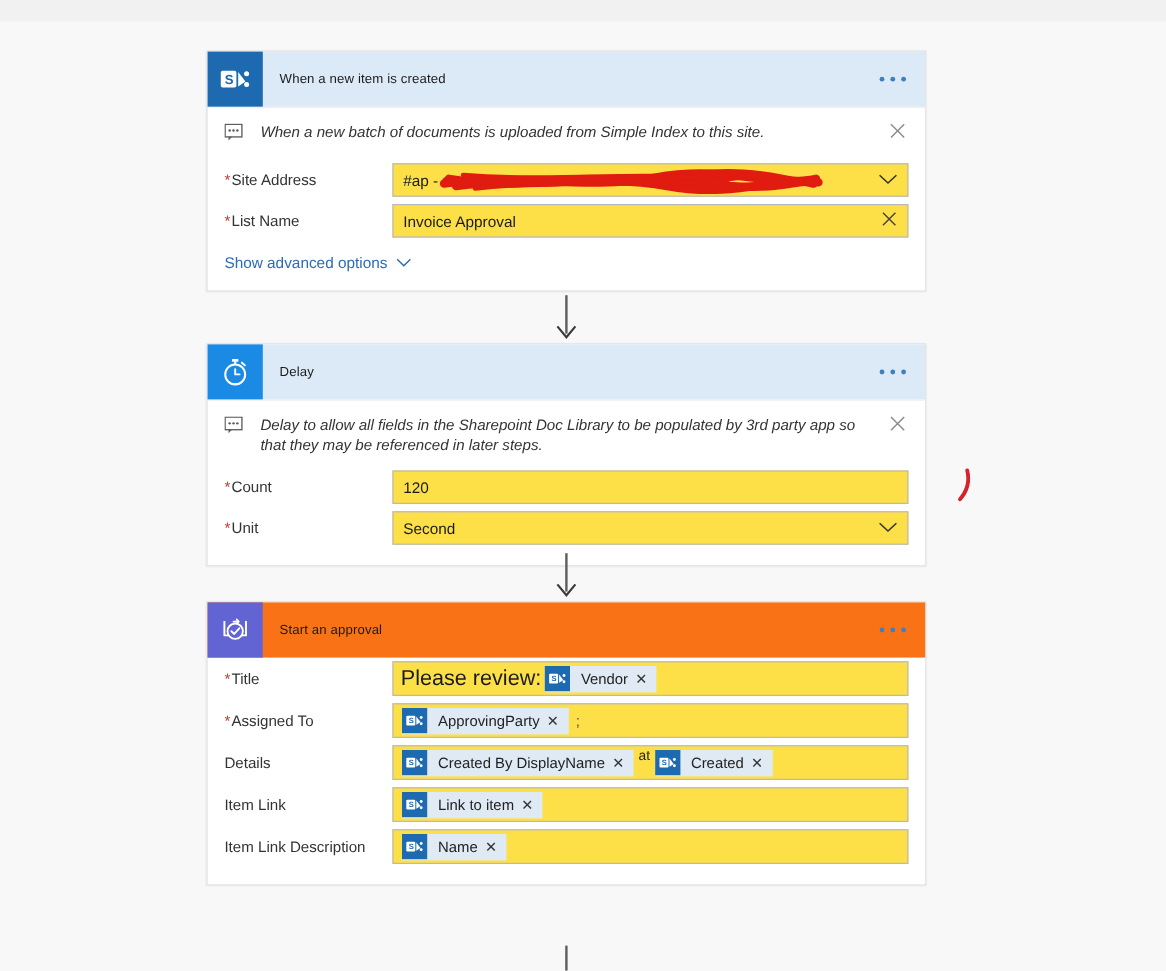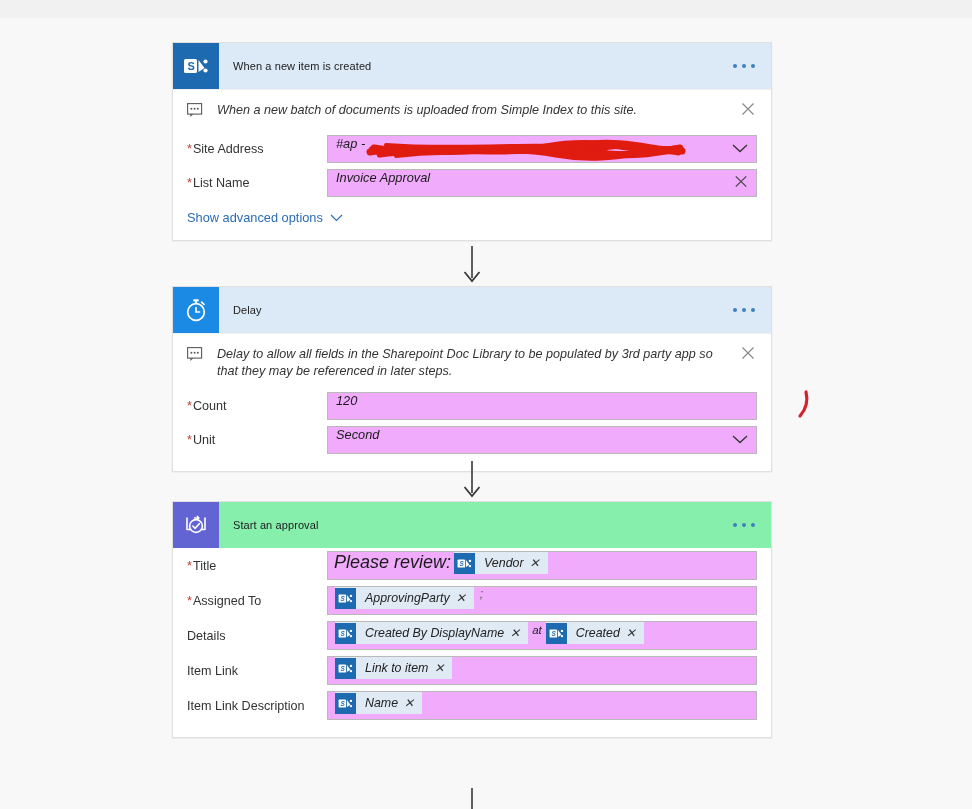--- a/index.html
+++ b/index.html
@@ -36,21 +36,21 @@
     box-shadow: 0 0.5px 1.5px rgba(0,0,0,0.10);
   }
   .card-header {
     display: flex;
     align-items: center;
     height: 46px;
     position: relative;
   }
   .hdr-sharepoint { background: #dce9f7; }
   .hdr-delay      { background: #dce9f7; }
-  .hdr-approval   { background: #86efac; }
+  .hdr-approval   { background: #f97316; }
 
   .app-icon {
     width: 46px; height: 46px;
     flex: 0 0 46px;
     display: flex; align-items: center; justify-content: center;
   }
   .ic-sharepoint { background: #1d6ab0; }
   .ic-delay      { background: #1a8ae5; }
   .ic-approval   { background: #6264d4; }
 
@@ -108,28 +108,27 @@
     color: #333;
     padding-right: 8px;
     white-space: nowrap;
   }
   .req { color: #c23c2f; margin-right: 1px; }
 
   .field-control {
     flex: 1 1 auto;
     height: 28px;
     border: 1px solid #b9b9b9;
-    background: #f0abfc;
+    background: #fde047;
     display: flex;
-    align-items: flex-start;
+    align-items: center;
     position: relative;
     padding: 0 8px;
     font-size: 12.8px;
     color: #1b1b1b;
-    font-style: italic;
   }
   .field-control.tall { height: 29px; }
   .chev, .clearx {
     position: absolute; right: 8px; top: 50%;
     transform: translateY(-50%);
     cursor: pointer;
   }
 
   .adv-link {
     display: inline-flex;

